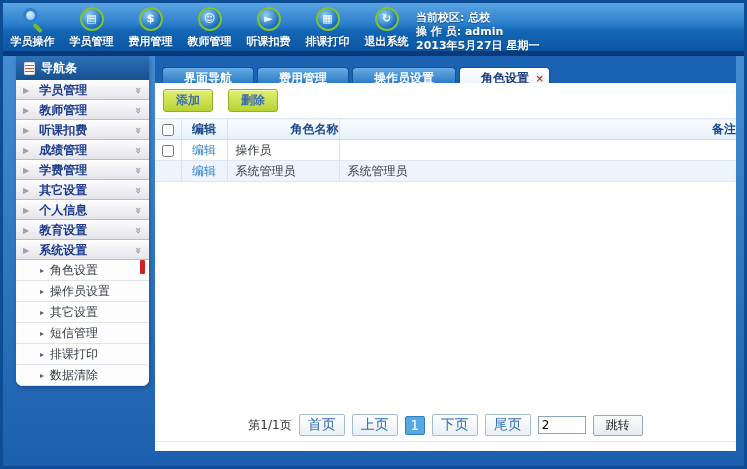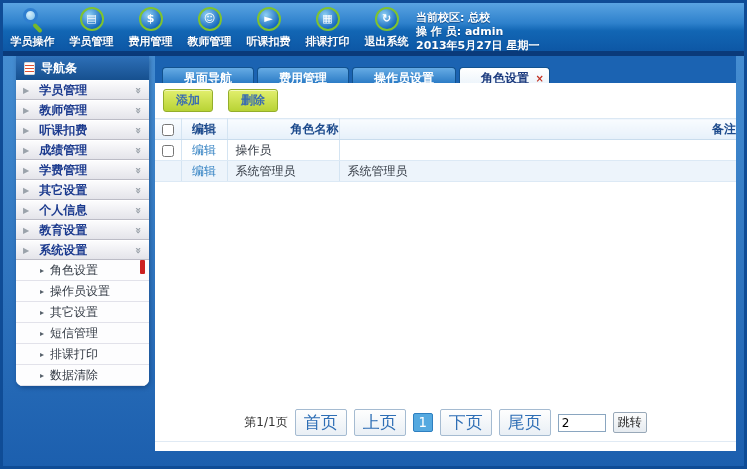--- a/index.html
+++ b/index.html
@@ -79,25 +79,25 @@
   .col-edit  { width:46px; text-align:center; }
   .col-name  { width:112px; padding-left:8px; text-align:left; }
   .col-note  { padding-left:8px; text-align:left; }
   th.col-name, th.col-note { text-align:right; padding-left:0; }
   a.edit-link { color:#2f7fc1; text-decoration:none; cursor:pointer; }
   input[type=checkbox] { width:12px; height:12px; vertical-align:middle; }
   
   #pagination { position:absolute; left:0; right:0; bottom:15px; display:flex;
     justify-content:center; align-items:center; gap:7px; font-size:12px; color:#333; }
   .pg-btn { padding:1px 8px; background:linear-gradient(180deg,#fefefe,#e9eff5);
-    border:1px solid #a5bbd1; border-radius:2px; color:#2e6eb5; font-size:17px; cursor:pointer;font-family:Liberation Mono, monospace; }
+    border:1px solid #a5bbd1; border-radius:2px; color:#2e6eb5; font-size:14px; cursor:pointer;font-family:Liberation Mono, monospace; }
   .pg-current { width:20px; text-align:center; padding:1px 0; background:#55a9e0;
     border:1px solid #2e7fc0; color:#fff; border-radius:2px; cursor:pointer; }
   .pg-input { width:48px; height:18px; border:1px solid #8aa6c0; font-size:12px; padding:0 3px; }
-  .pg-go { padding:1px 4px; background:linear-gradient(180deg,#fcfcfc,#e6ebf0);
+  .pg-go { padding:1px 12px; background:linear-gradient(180deg,#fcfcfc,#e6ebf0);
     border:1px solid #98a8b8; border-radius:2px; color:#222; font-size:12px; cursor:pointer; }
   #footer-line { position:absolute; left:0; right:0; bottom:9px; border-top:1px solid #e0eaf4; }
 </style>
 </head>
 <body>
 
 <div id="window">
 
   <div id="header">
     <div class="tool-btn">

